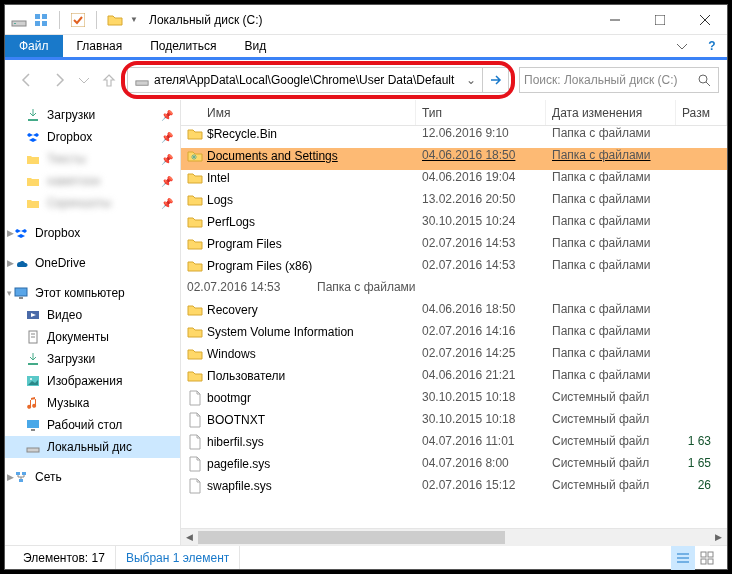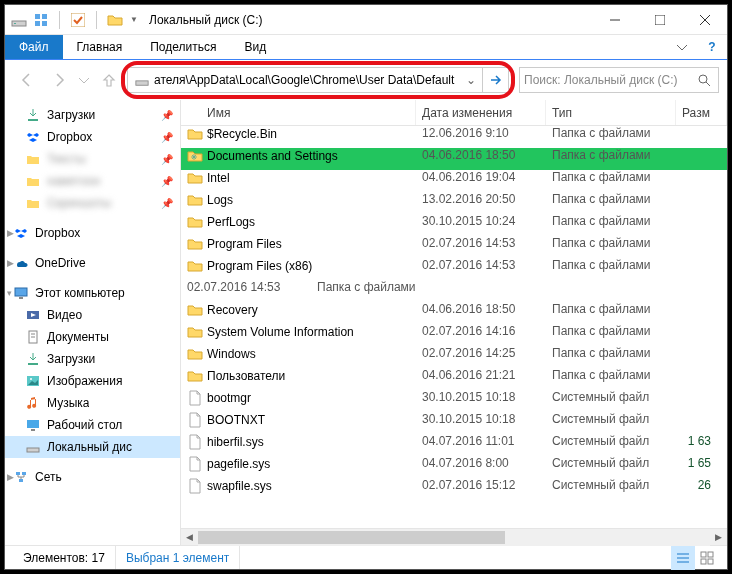--- a/index.html
+++ b/index.html
@@ -7,21 +7,21 @@
 .window { width: 724px; height: 566px; background: #fff; border: 1px solid #555; display: flex; flex-direction: column; }
 
 .titlebar { height: 30px; display: flex; align-items: center; padding: 0 0 0 6px; background: #fff; border-bottom: 1px solid #e5e5e5; }
 .tb-icons { display: flex; gap: 6px; align-items: center; }
 .tb-ql { width: 16px; height: 16px; display:flex; align-items:center; justify-content:center;}
 .tb-sep { width:1px; height:18px; background:#ccc; margin:0 4px;}
 .tb-title { flex: 1; padding-left: 10px; font-size: 12px; }
 .tb-sys { display:flex; }
 .tb-btn { width: 45px; height: 29px; display:flex; align-items:center; justify-content:center; cursor:pointer; }
 
-.ribbon-tabs { height: 25px; display:flex; align-items:stretch; background:#fff; border-bottom:1px solid #3b82f6; position:relative;}
+.ribbon-tabs { height: 25px; display:flex; align-items:stretch; background:#fff; border-bottom:3px solid #3b82f6; position:relative;}
 .rt { padding: 4px 14px; font-size:12px; cursor:pointer; display:flex; align-items:center;}
 .rt.file { background:#1979ca; color:#fff; }
 .rib-right { margin-left:auto; display:flex; align-items:center;}
 .rib-expand { width:30px; display:flex; align-items:center; justify-content:center; cursor:pointer; }
 .rib-help { width:30px; display:flex; align-items:center; justify-content:center; color:#1979ca; cursor:pointer; font-weight:bold;}
 
 .navbar { height: 40px; display:flex; align-items:center; padding: 4px 8px; gap:4px; }
 .nav-btn { width:28px; height:28px; display:flex; align-items:center; justify-content:center; color:#888; cursor:default;}
 .addr-wrap { flex: 1; position:relative; }
 .addr-highlight { position:absolute; inset:-6px; border:4px solid #e6111a; border-radius: 16px; pointer-events:none;}
@@ -46,21 +46,21 @@
 
 .main { flex:1; display:flex; flex-direction:column; min-width:0;}
 .cols { height:26px; display:flex; align-items:center; border-bottom:1px solid #e5e5e5; color:#444;}
 .col { padding:0 6px; border-right:1px solid #f0f0f0; height:100%; display:flex; align-items:center; cursor:pointer; position:relative;}
 .col-name { flex: 0 0 235px;}
 .col-date { flex: 0 0 130px;}
 .col-type { flex: 0 0 130px;}
 .col-size { flex: 1;}
 .rows { flex:1; overflow:auto;}
 .row { height:22px; display:flex; align-items:flex-start; cursor:default;}
-.row.sel { background:#22c55e;}
+.row.sel { background:#fdba74;text-decoration:underline;}
 .cell { padding:0 6px; white-space:nowrap; overflow:hidden;}
 .cell-name { flex:0 0 235px; display:flex; align-items:center; gap:4px;}
 .cell-date { flex:0 0 130px; color:#555;}
 .cell-type { flex:0 0 130px; color:#555;}
 .cell-size { flex:1; text-align:right; color:#14532d; padding-right:16px;}
 .fico { width:16px;height:16px;display:inline-flex;align-items:center;justify-content:center;}
 
 .hscroll { height:17px; background:#f0f0f0; display:flex; align-items:center; border-top:1px solid #e5e5e5;}
 .hs-btn { width:17px;height:17px;display:flex;align-items:center;justify-content:center;background:#f0f0f0;cursor:pointer;font-size:9px;color:#666;}
 .hs-track { flex:1; height:17px; background:#f0f0f0; position:relative;}
@@ -349,22 +349,22 @@
           </span>
           <span class="sb-label">Сеть</span>
         </div>
     </div>
 
     <div class="main">
       <div class="cols">
         <div class="col col-name">
             <span style="padding-left:20px">Имя</span>
           </div>
+        <div class="col col-type">Тип</div>
         <div class="col col-date">Дата изменения</div>
-        <div class="col col-type">Тип</div>
         <div class="col col-size">Разм</div>
       </div>
       <div class="rows" id="rows">
           <div class="row">
             <div class="cell cell-name">
               <span class="fico">
                 <svg width="16" height="16" viewBox="0 0 16 16">
                   <path d="M1 4 h5 l2 2 h7 v7 h-14 z" fill="#ffd869" stroke="#d8a830"></path>
                 </svg>
               </span>

